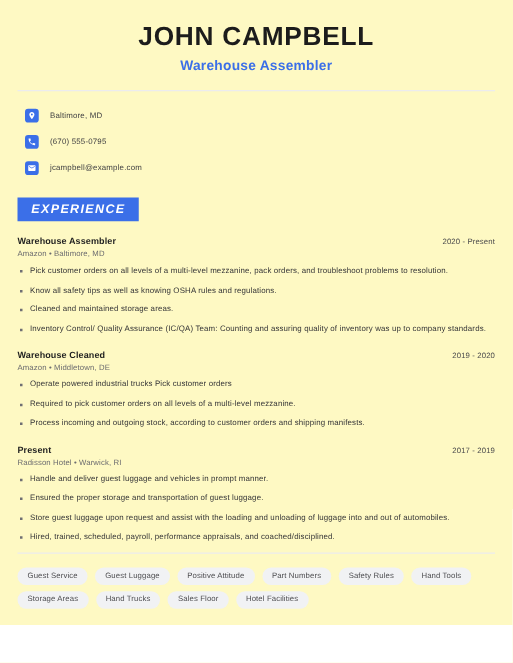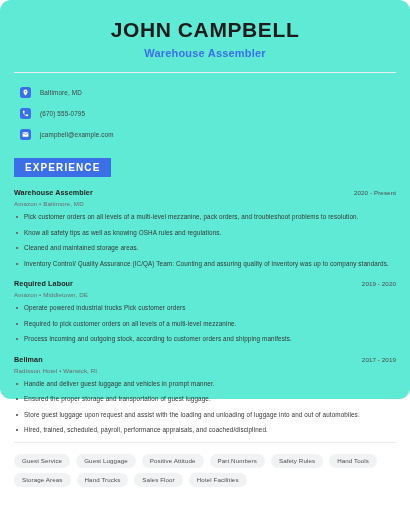--- a/index.html
+++ b/index.html
@@ -12,25 +12,24 @@
 
   body {
     font-family: "Liberation Sans", sans-serif;
     color: #2d2d2d;
     overflow: hidden;
     position: relative;
   }
 
   .page {
     width: 410px;
-    height: 399px;
-    background: #5eead4;
+    height: 500px;
+    background: #fef9c3;
     position: relative;
     padding: 0;
-    border-radius: 11px;
   }
 
   
   .header {
     padding: 18px 20px 0 20px;
     text-align: center;
   }
   .full-name {
     font-size: 21px;
     font-weight: bold;
@@ -81,20 +80,21 @@
 
   
   .section-badge {
     display: inline-block;
     background: #3b6fe8;
     color: #ffffff;
     font-size: 10px;
     font-weight: bold;
     letter-spacing: 1.1px;
     padding: 4px 11px 4px 11px;
+    font-style: italic;
   }
   .section-experience { margin: 13px 0 0 14px; }
   .section-skills-wrap { margin-top: 13px; }
 
   
   .experience { padding: 0 14px; }
   .job { margin-top: 11px; }
   .job-head {
     display: flex;
     justify-content: space-between;
@@ -221,34 +221,34 @@
       <ul class="bullets">
         <li>Pick customer orders on all levels of a multi-level mezzanine, pack orders, and troubleshoot problems to resolution.</li>
         <li>Know all safety tips as well as knowing OSHA rules and regulations.</li>
         <li>Cleaned and maintained storage areas.</li>
         <li>Inventory Control/ Quality Assurance (IC/QA) Team: Counting and assuring quality of inventory was up to company standards.</li>
       </ul>
     </div>
 
     <div class="job">
       <div class="job-head">
-        <span class="job-role">Required Labour</span>
+        <span class="job-role">Warehouse Cleaned</span>
         <span class="job-dates">2019 - 2020</span>
       </div>
       <div class="job-meta">Amazon • Middletown, DE</div>
       <ul class="bullets">
         <li>Operate powered industrial trucks Pick customer orders</li>
         <li>Required to pick customer orders on all levels of a multi-level mezzanine.</li>
         <li>Process incoming and outgoing stock, according to customer orders and shipping manifests.</li>
       </ul>
     </div>
 
     <div class="job">
       <div class="job-head">
-        <span class="job-role">Bellman</span>
+        <span class="job-role">Present</span>
         <span class="job-dates">2017 - 2019</span>
       </div>
       <div class="job-meta">Radisson Hotel • Warwick, RI</div>
       <ul class="bullets">
         <li>Handle and deliver guest luggage and vehicles in prompt manner.</li>
         <li>Ensured the proper storage and transportation of guest luggage.</li>
         <li>Store guest luggage upon request and assist with the loading and unloading of luggage into and out of automobiles.</li>
         <li>Hired, trained, scheduled, payroll, performance appraisals, and coached/disciplined.</li>
       </ul>
     </div>

